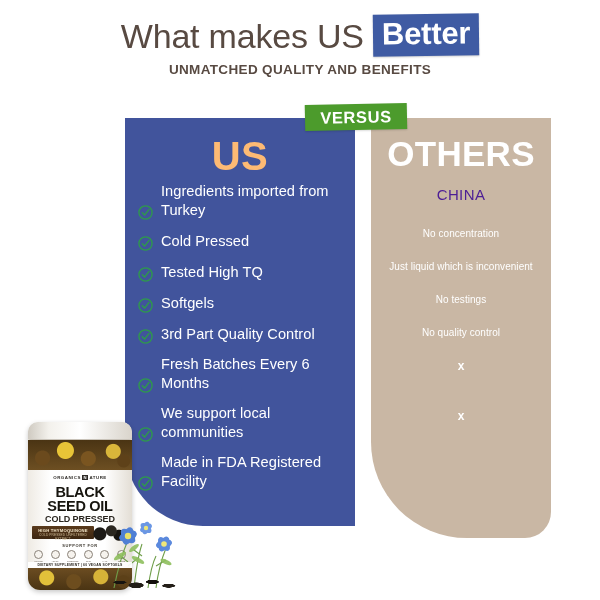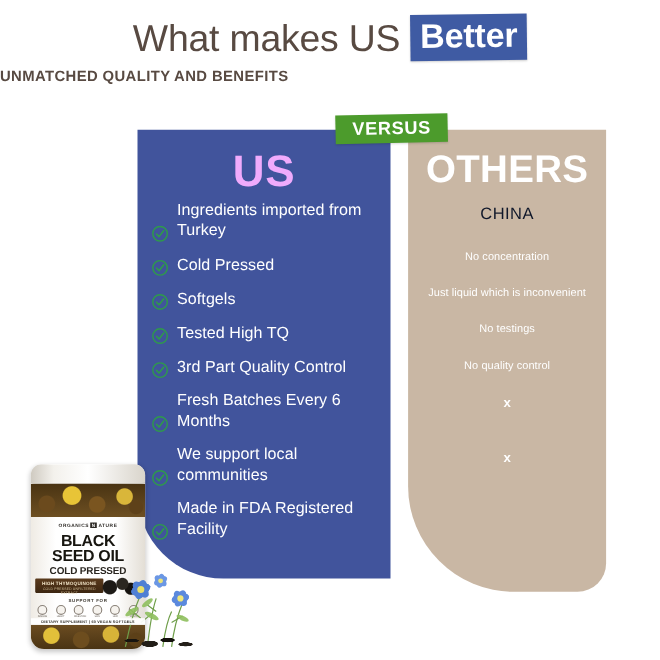--- a/index.html
+++ b/index.html
@@ -59,21 +59,21 @@
     position: relative;
     top: -1px;
     transform: rotate(-0.7deg);
     box-shadow: 0 1px 2px rgba(0,0,0,0.18);
   }
   .subhead {
     position: absolute;
     left: 0;
     top: 62px;
     width: 600px;
-    text-align: left;
+    text-align: center;
     font-size: 13.5px;
     font-weight: 700;
     letter-spacing: 0.35px;
     color: #584a42;
   }
 
   
   .versus-badge {
     position: absolute;
     left: 305px;
@@ -114,21 +114,21 @@
     border-radius: 0 0 26px 96px;
     z-index: 2;
   }
 
   .panel-title-us {
     position: absolute;
     left: 0;
     top: 16px;
     width: 230px;
     text-align: center;
-    color: #f0abfc;
+    color: #fdba74;
     font-size: 40px;
     font-weight: 700;
     letter-spacing: 0.5px;
   }
   .panel-title-others {
     position: absolute;
     left: 0;
     top: 16px;
     width: 180px;
     text-align: center;
@@ -136,21 +136,21 @@
     font-size: 35px;
     font-weight: 700;
     letter-spacing: 0.3px;
   }
   .others-origin {
     position: absolute;
     left: 0;
     top: 68px;
     width: 180px;
     text-align: center;
-    color: #0f172a;
+    color: #4c1d95;
     font-size: 15px;
     font-weight: 400;
     letter-spacing: 0.4px;
   }
 
   
   .us-list {
     position: absolute;
     left: 13px;
     top: 64px;
@@ -476,31 +476,31 @@
         <span class="us-item-label">Cold Pressed</span>
       </div>
 
       <div class="us-item">
         <span class="check-icon">
           <svg width="15" height="15" viewBox="0 0 15 15">
               <circle cx="7.5" cy="7.5" r="6.6" fill="none" stroke="#2e9b4a" stroke-width="1.3"></circle>
               <path d="M4.3 7.7 L6.6 10.1 L10.9 4.6" fill="none" stroke="#2e9b4a" stroke-width="1.4" stroke-linecap="round" stroke-linejoin="round"></path>
             </svg>
         </span>
+        <span class="us-item-label">Tested High TQ</span>
+      </div>
+
+      <div class="us-item">
+        <span class="check-icon">
+          <svg width="15" height="15" viewBox="0 0 15 15">
+              <circle cx="7.5" cy="7.5" r="6.6" fill="none" stroke="#2e9b4a" stroke-width="1.3"></circle>
+              <path d="M4.3 7.7 L6.6 10.1 L10.9 4.6" fill="none" stroke="#2e9b4a" stroke-width="1.4" stroke-linecap="round" stroke-linejoin="round"></path>
+            </svg>
+        </span>
         <span class="us-item-label">Softgels</span>
-      </div>
-
-      <div class="us-item">
-        <span class="check-icon">
-          <svg width="15" height="15" viewBox="0 0 15 15">
-              <circle cx="7.5" cy="7.5" r="6.6" fill="none" stroke="#2e9b4a" stroke-width="1.3"></circle>
-              <path d="M4.3 7.7 L6.6 10.1 L10.9 4.6" fill="none" stroke="#2e9b4a" stroke-width="1.4" stroke-linecap="round" stroke-linejoin="round"></path>
-            </svg>
-        </span>
-        <span class="us-item-label">Tested High TQ</span>
       </div>
 
       <div class="us-item">
         <span class="check-icon">
           <svg width="15" height="15" viewBox="0 0 15 15">
               <circle cx="7.5" cy="7.5" r="6.6" fill="none" stroke="#2e9b4a" stroke-width="1.3"></circle>
               <path d="M4.3 7.7 L6.6 10.1 L10.9 4.6" fill="none" stroke="#2e9b4a" stroke-width="1.4" stroke-linecap="round" stroke-linejoin="round"></path>
             </svg>
         </span>
         <span class="us-item-label">3rd Part Quality Control</span>

